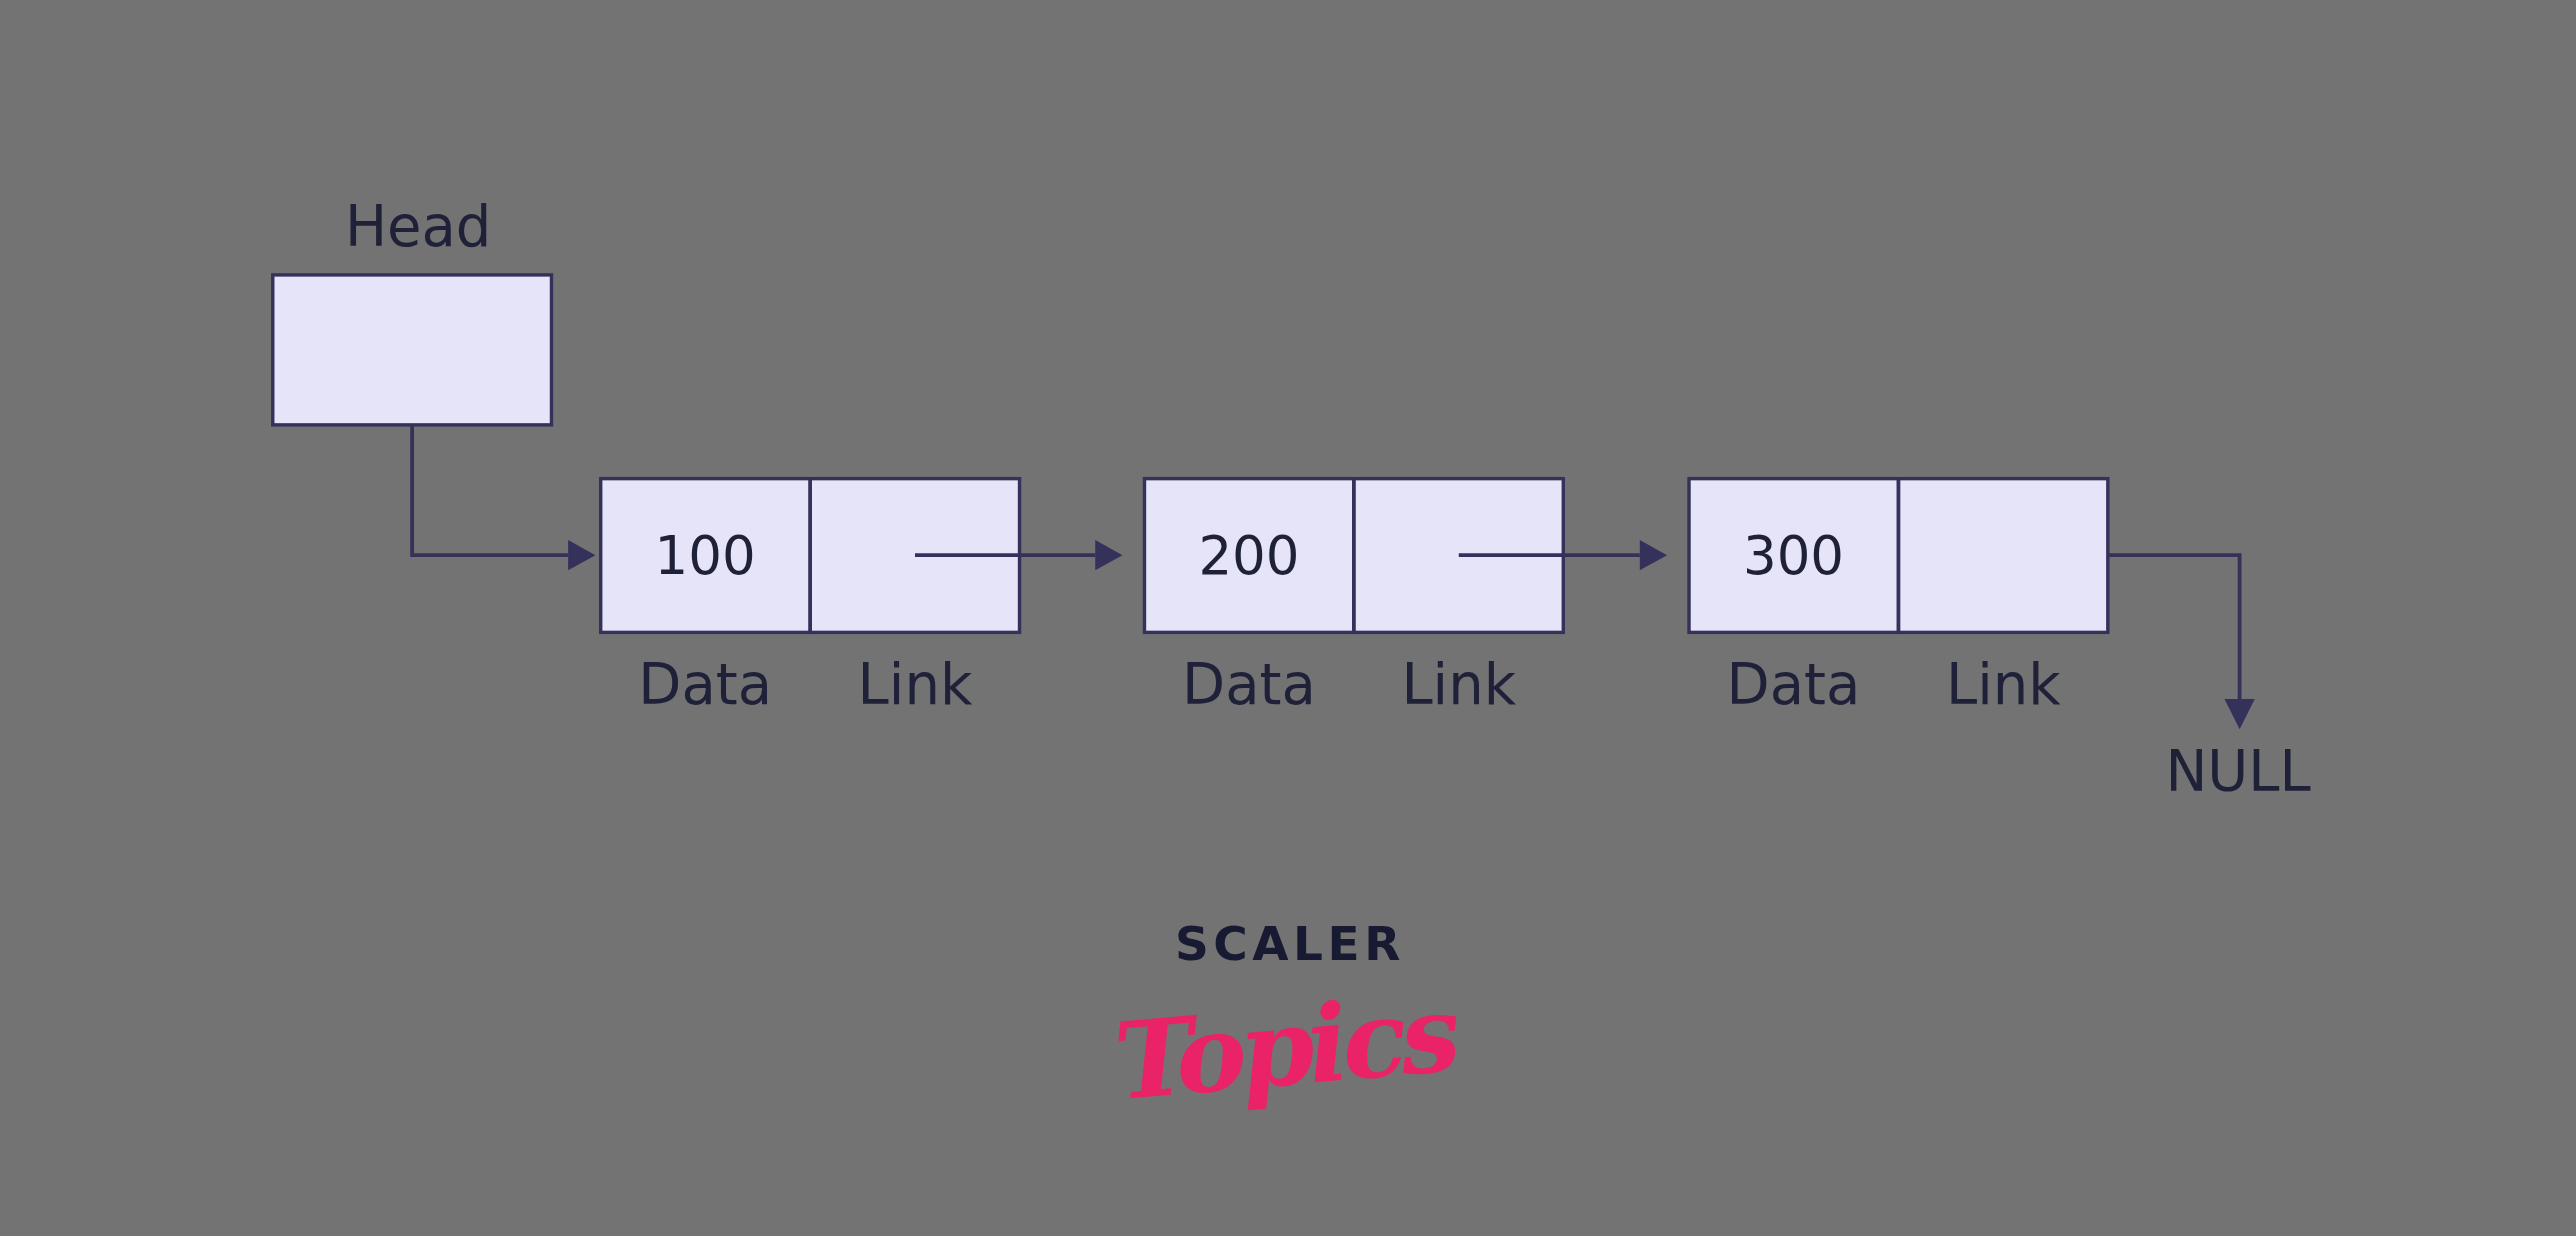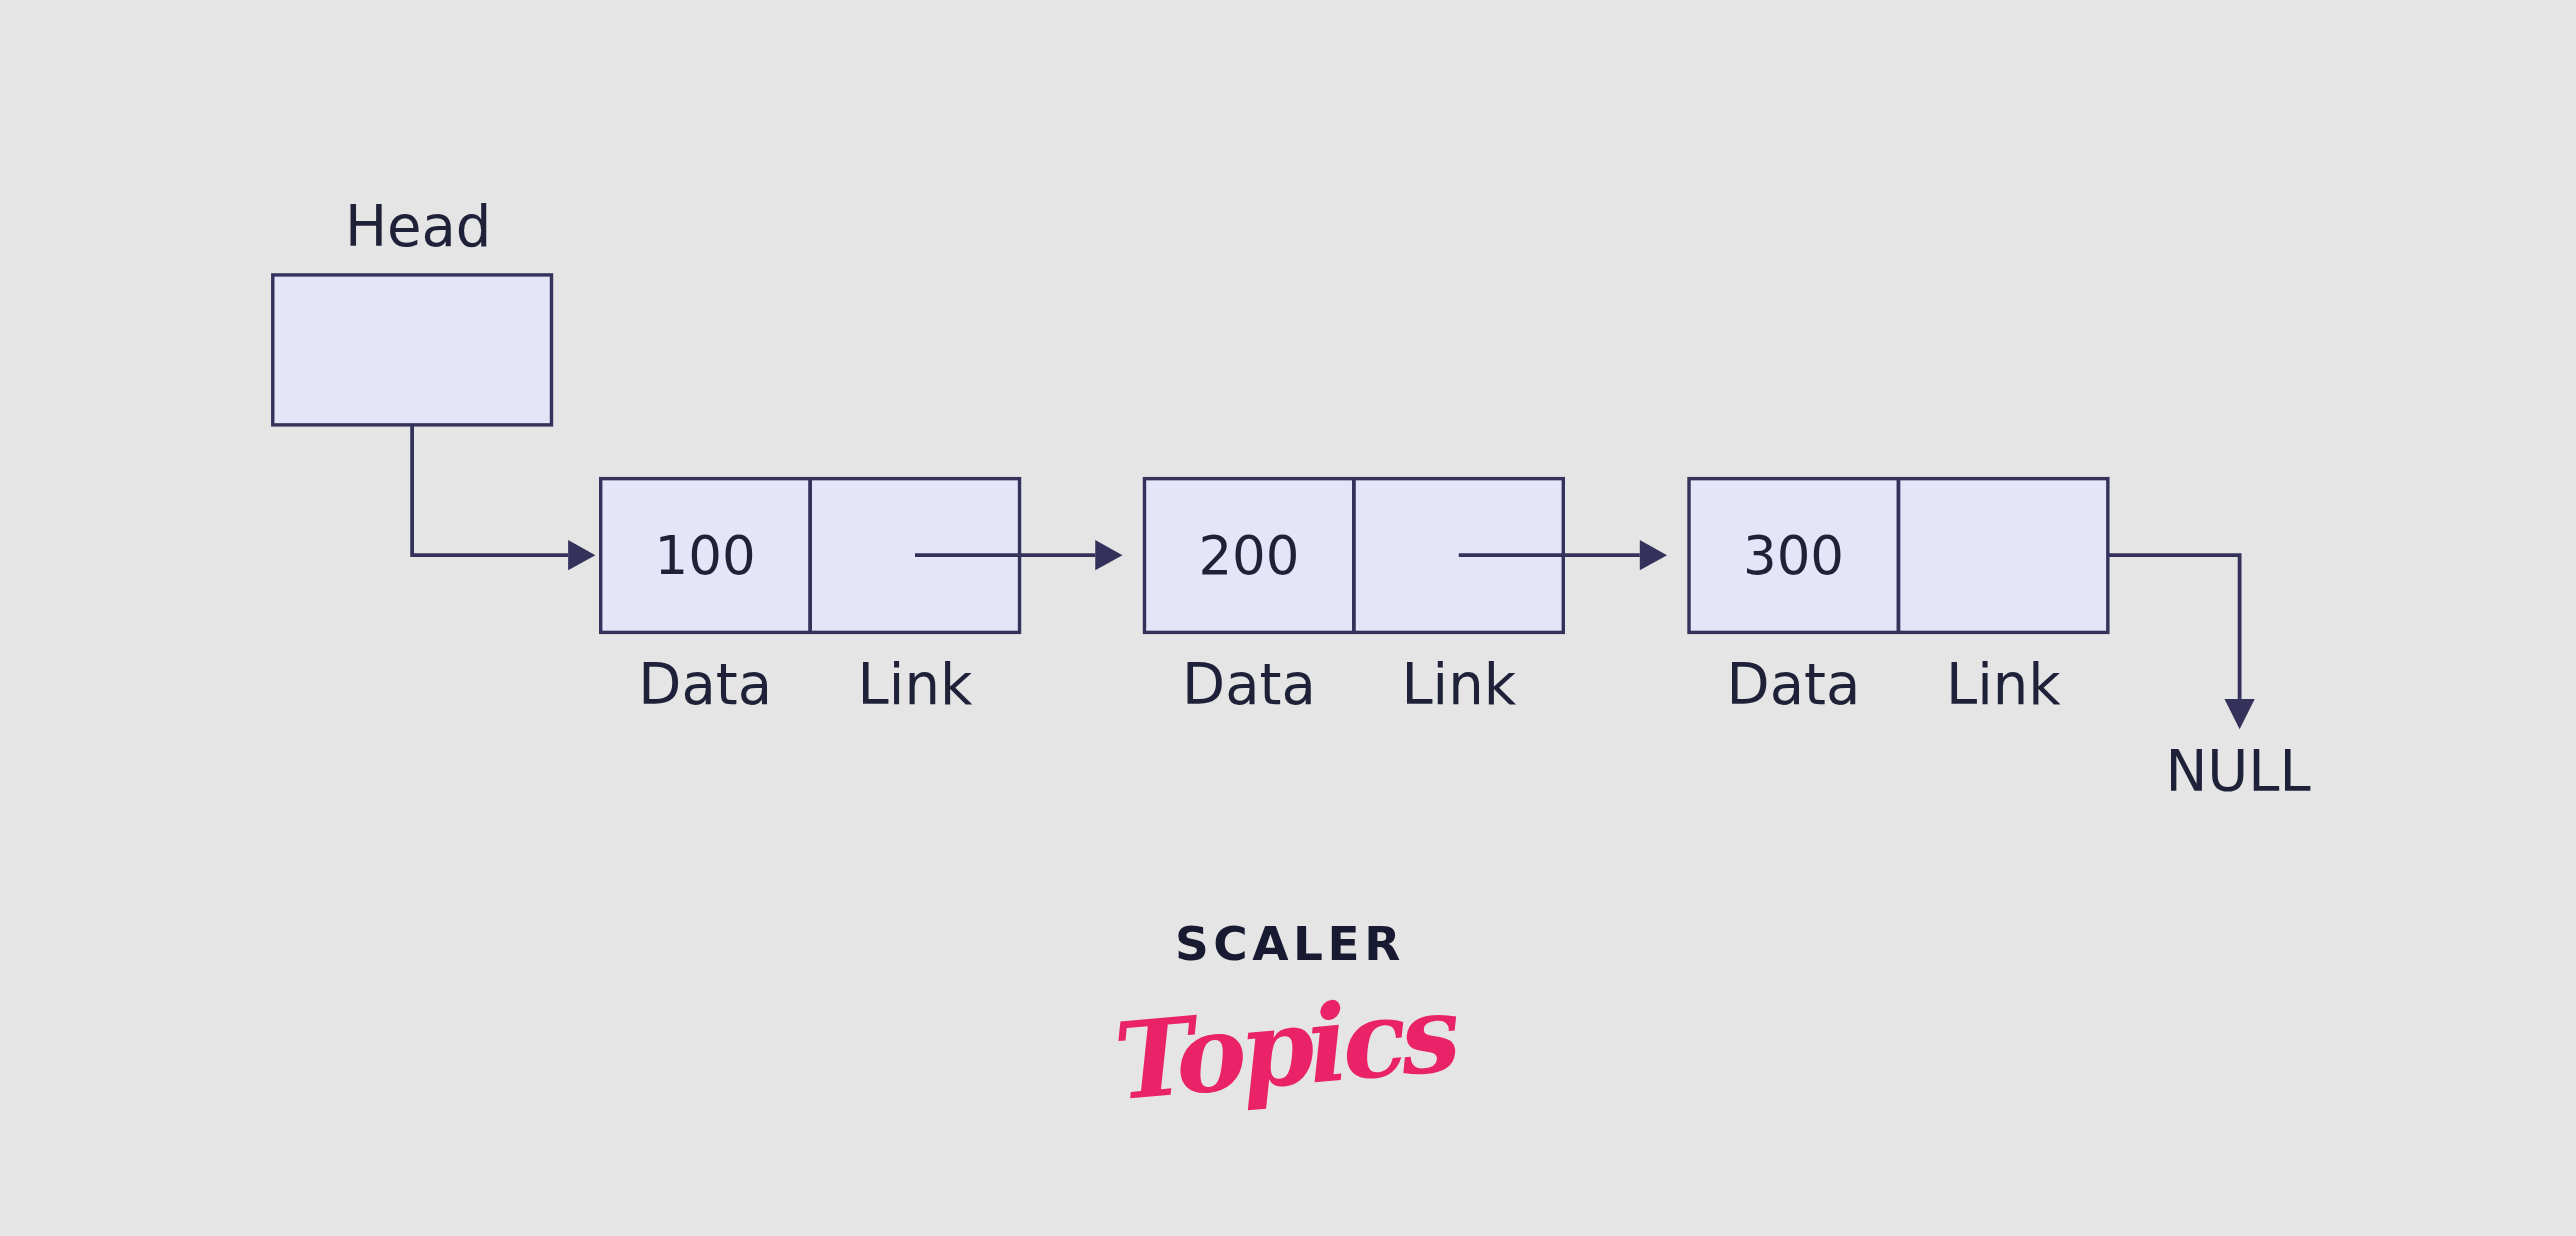--- a/index.html
+++ b/index.html
@@ -4,21 +4,21 @@
 <style>
   html, body {
     margin: 0;
     padding: 0;
     background: #ffffff;
   }
   .canvas {
     position: relative;
     width: 2576px;
     height: 1236px;
-    background: #e5e5e5;
+    background: #737373;
     overflow: hidden;
     font-family: "DejaVu Sans", "Liberation Sans", sans-serif;
   }
   svg { display: block; }
 
   .node-box {
     fill: #E5E4F8;
     stroke: #34315B;
     stroke-width: 4.5;
   }

